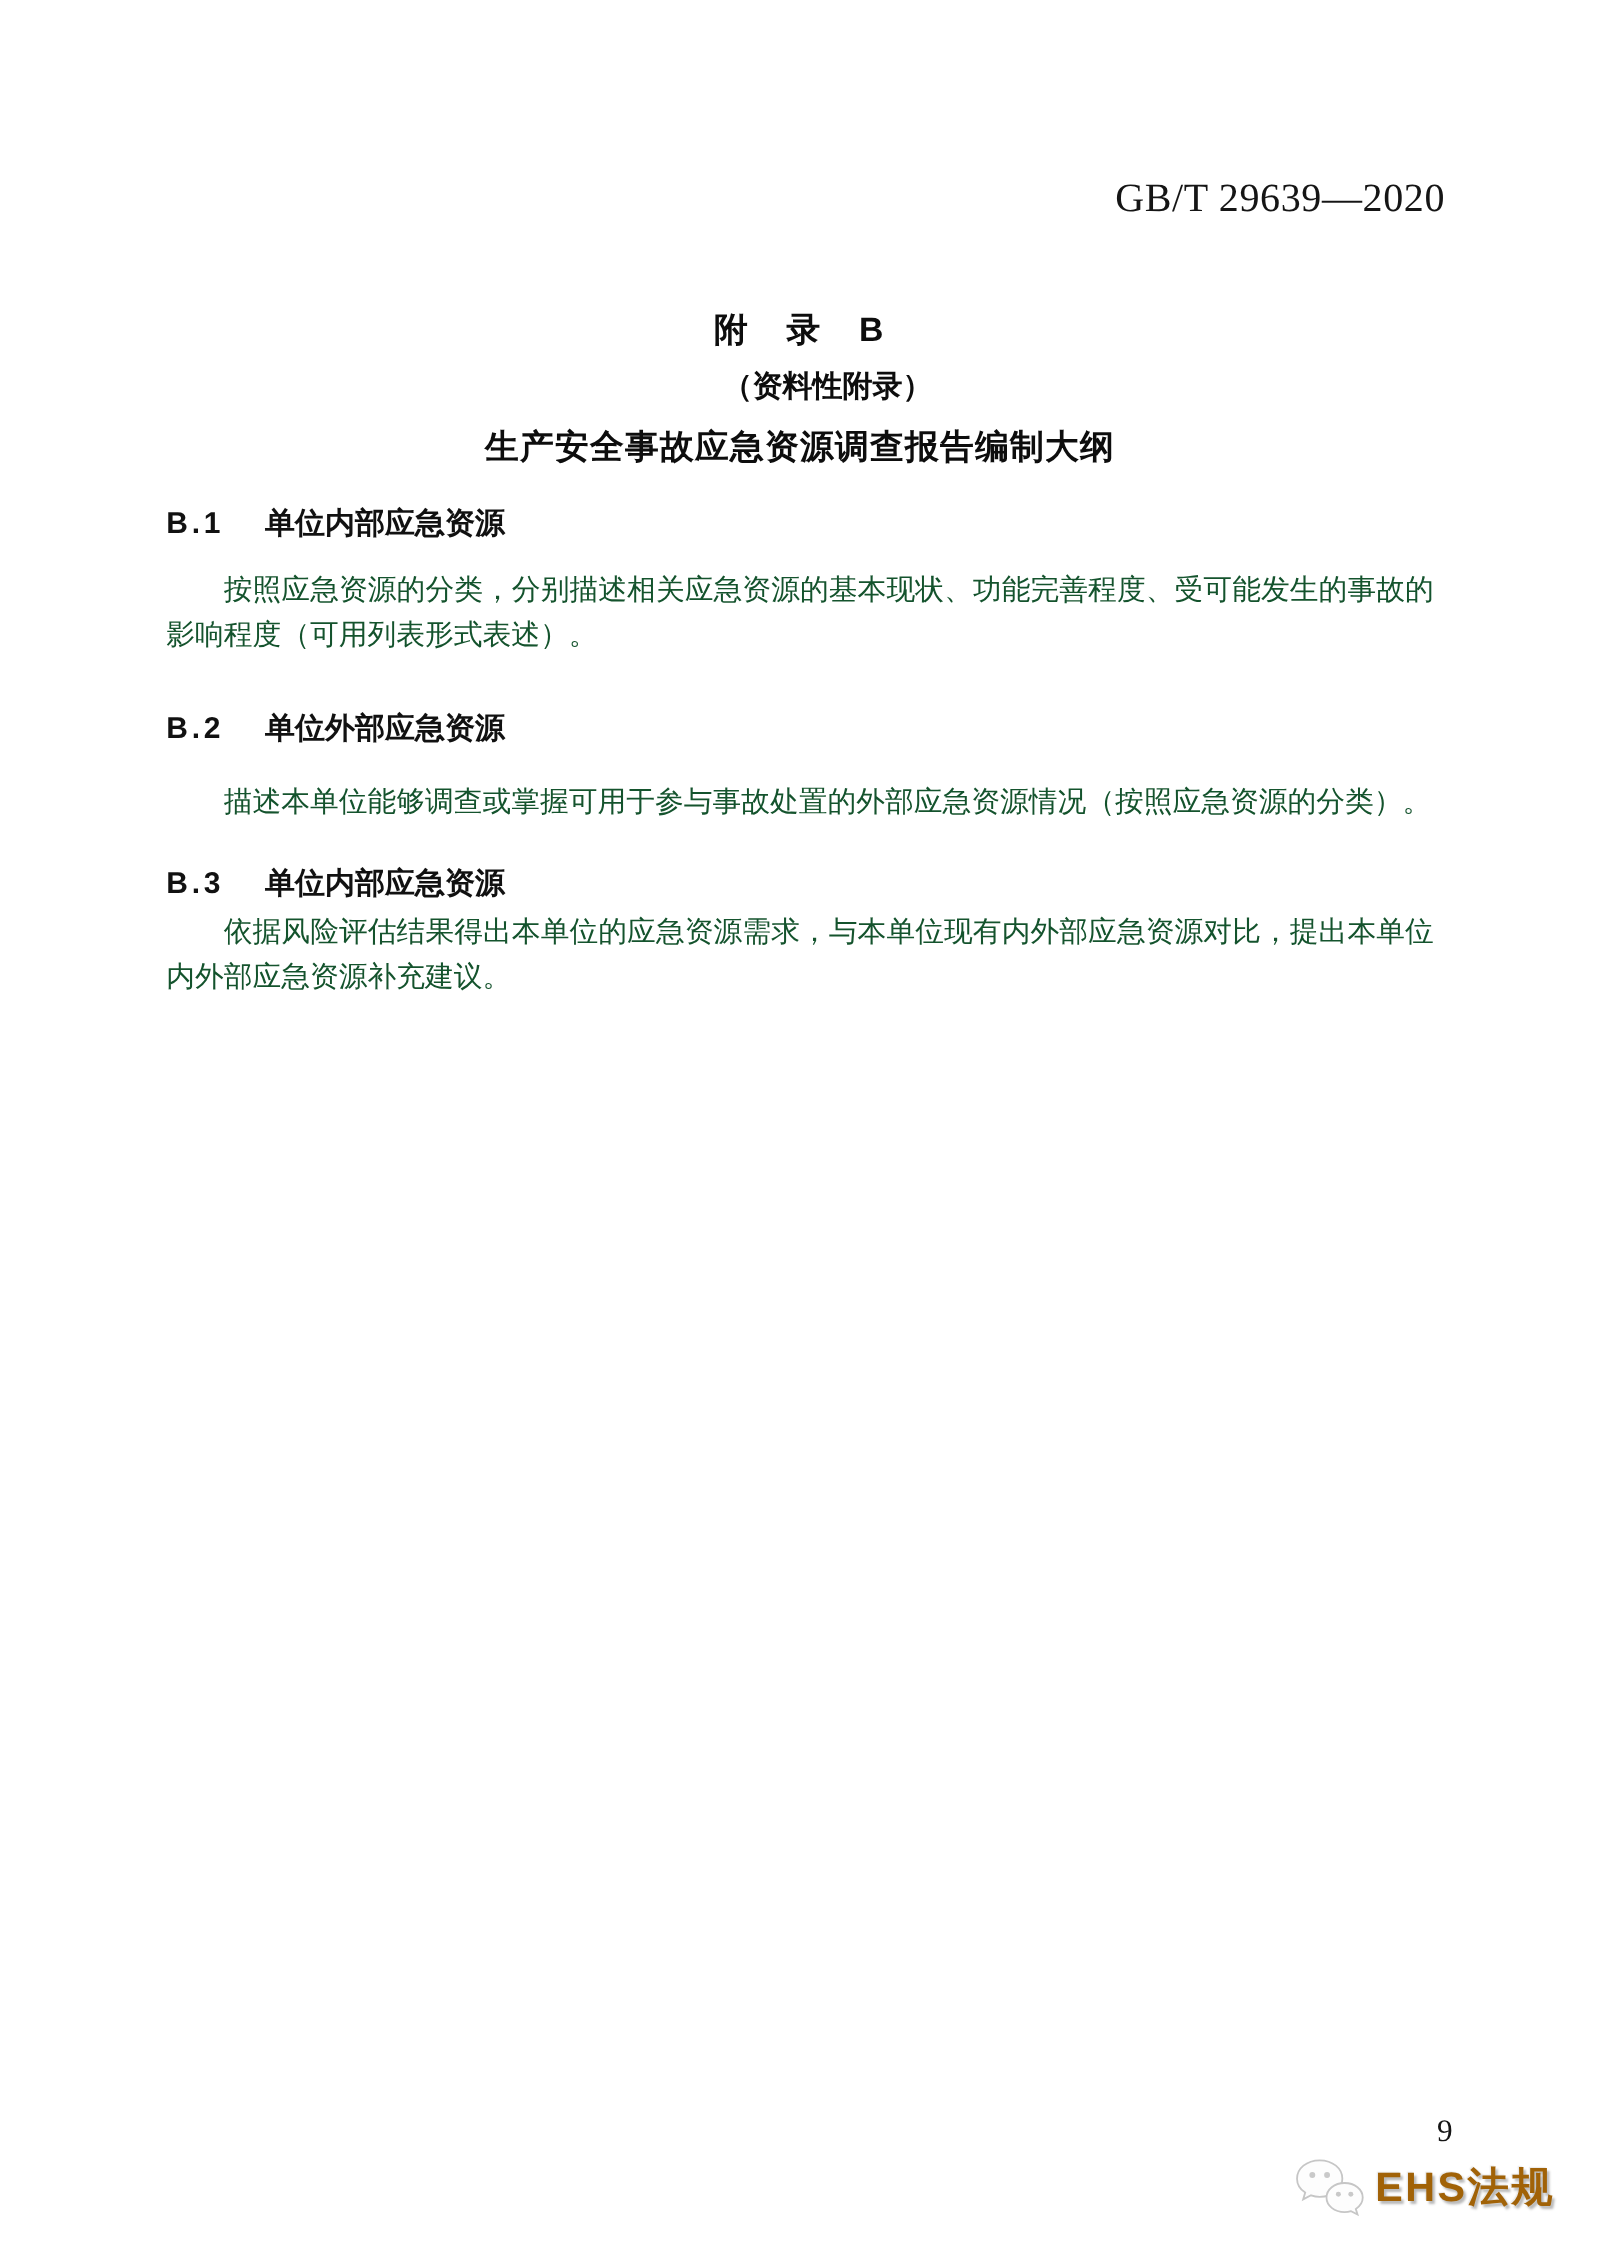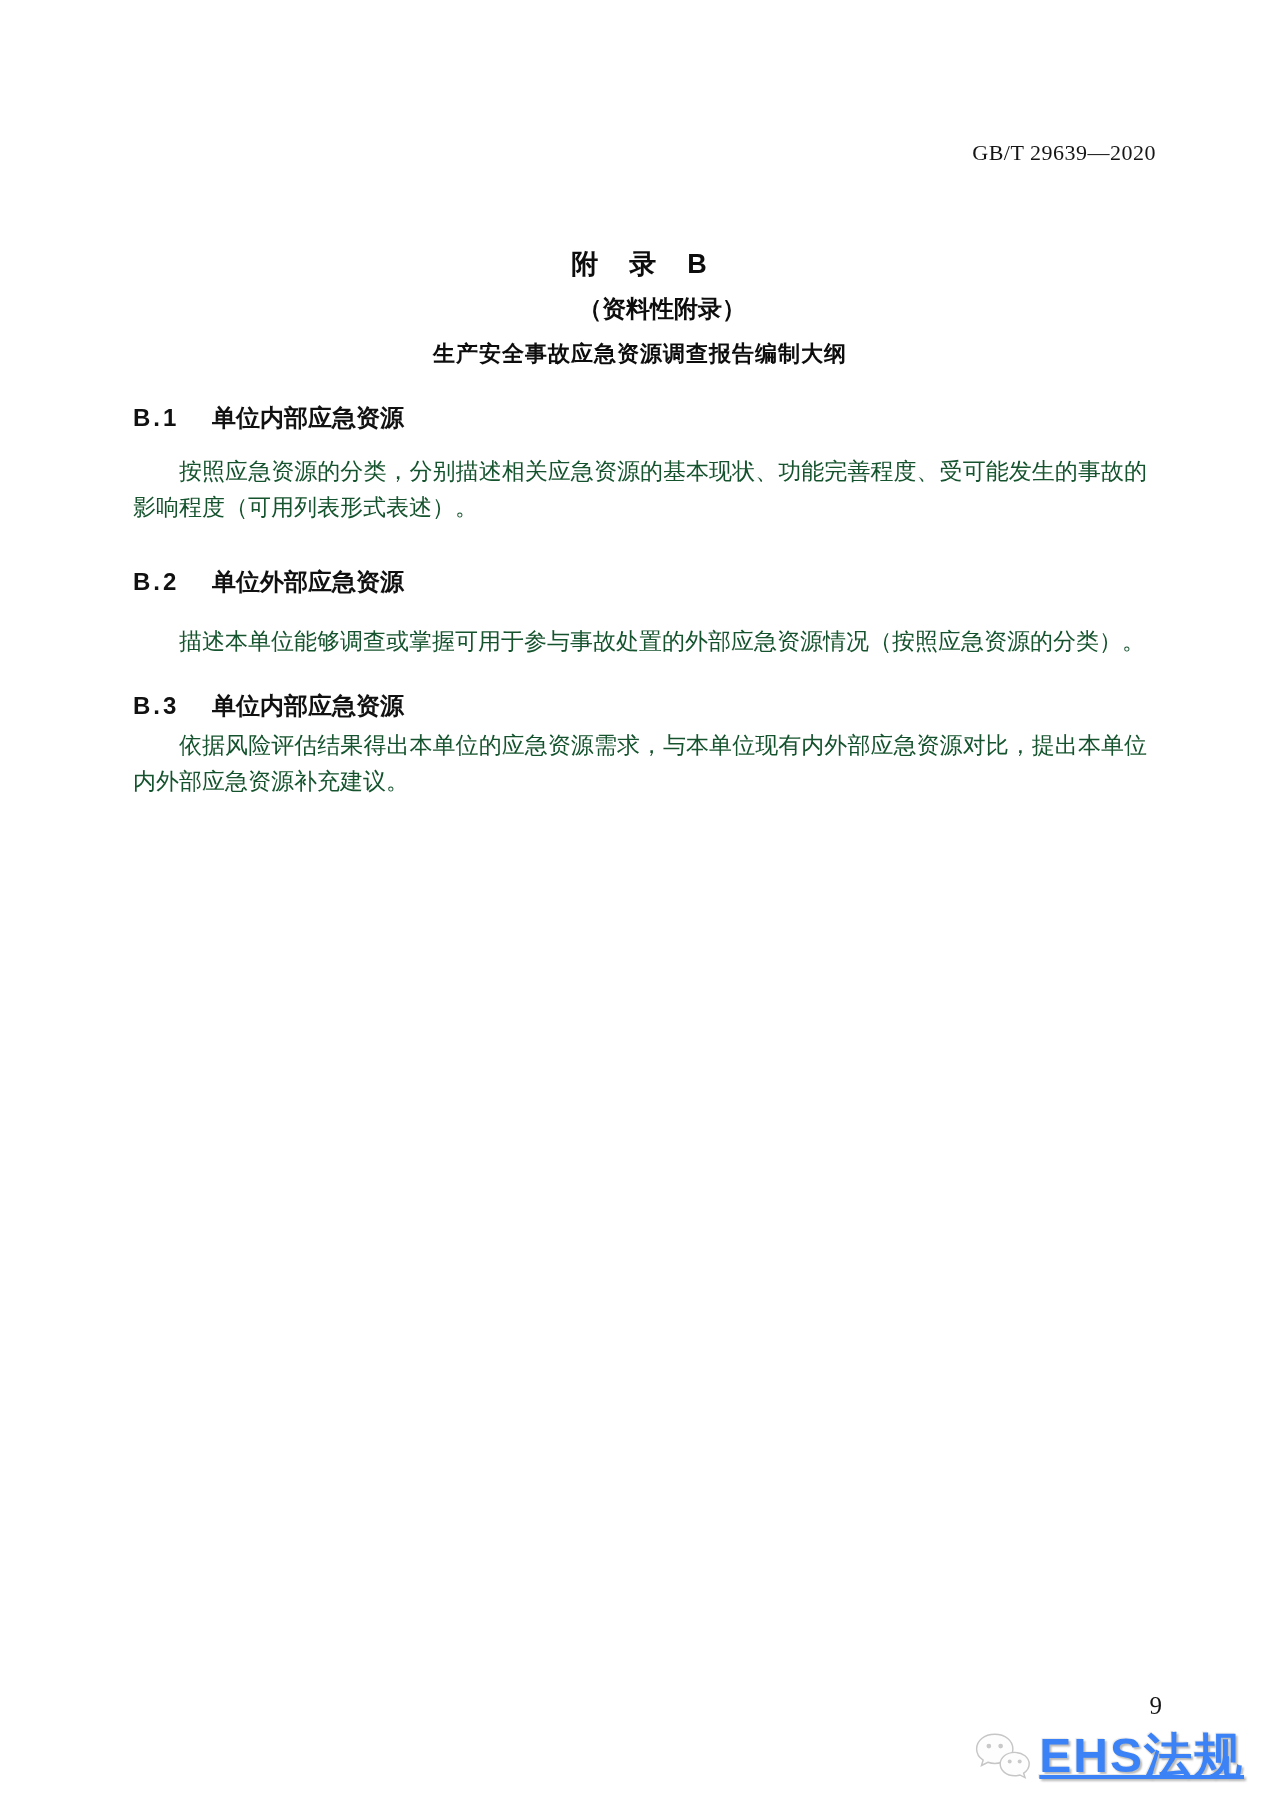--- a/index.html
+++ b/index.html
@@ -12,21 +12,21 @@
     width: 1280px;
     height: 1809px;
     overflow: hidden;
     font-family: "Liberation Serif", "DejaVu Serif", serif;
     color: #1f1f1f;
   }
   .doc-header {
     position: absolute;
     top: 140px;
     right: 124px;
-    font-size: 22px;
+    font-size: 32px;
     letter-spacing: 0.5px;
     color: #151515;
     font-family: "Liberation Serif", "DejaVu Serif", serif;
   }
   .title-block {
     position: absolute;
     top: 246px;
     left: 0;
     width: 100%;
     text-align: center;
@@ -40,21 +40,21 @@
     text-align: center;
   }
   .title-line2 {
     margin-top: 11px;
     font-size: 24px;
     font-weight: bold;
     padding-left: 44px;
   }
   .title-line3 {
     margin-top: 14px;
-    font-size: 22px;
+    font-size: 27px;
     font-weight: bold;
     letter-spacing: 1px;
   }
   .sec-heading {
     position: absolute;
     left: 133px;
     right: 133px;
     margin: 0;
     font-family: Liberation Sans, sans-serif;
     font-size: 24px;
@@ -88,26 +88,25 @@
   .watermark {
     position: absolute;
     top: 1724px;
     right: 36px;
     display: flex;
     align-items: center;
     gap: 8px;
   }
   .watermark-label {
     font-family: "Liberation Sans", "DejaVu Sans", sans-serif;
-    font-size: 48px;
+    font-size: 33px;
     font-weight: bold;
     letter-spacing: 2px;
-    color: #3b82f6;
+    color: #a16207;
     text-shadow: 2px 2px 2px #b8b8b8, -1px -1px 1px #e9e9e9;
-    text-decoration: underline;
   }
   .wechat-icon svg {
     display: block;
   }
 </style>
 </head>
 <body>
 
 <div class="doc-header">GB/T 29639—2020</div>
 

